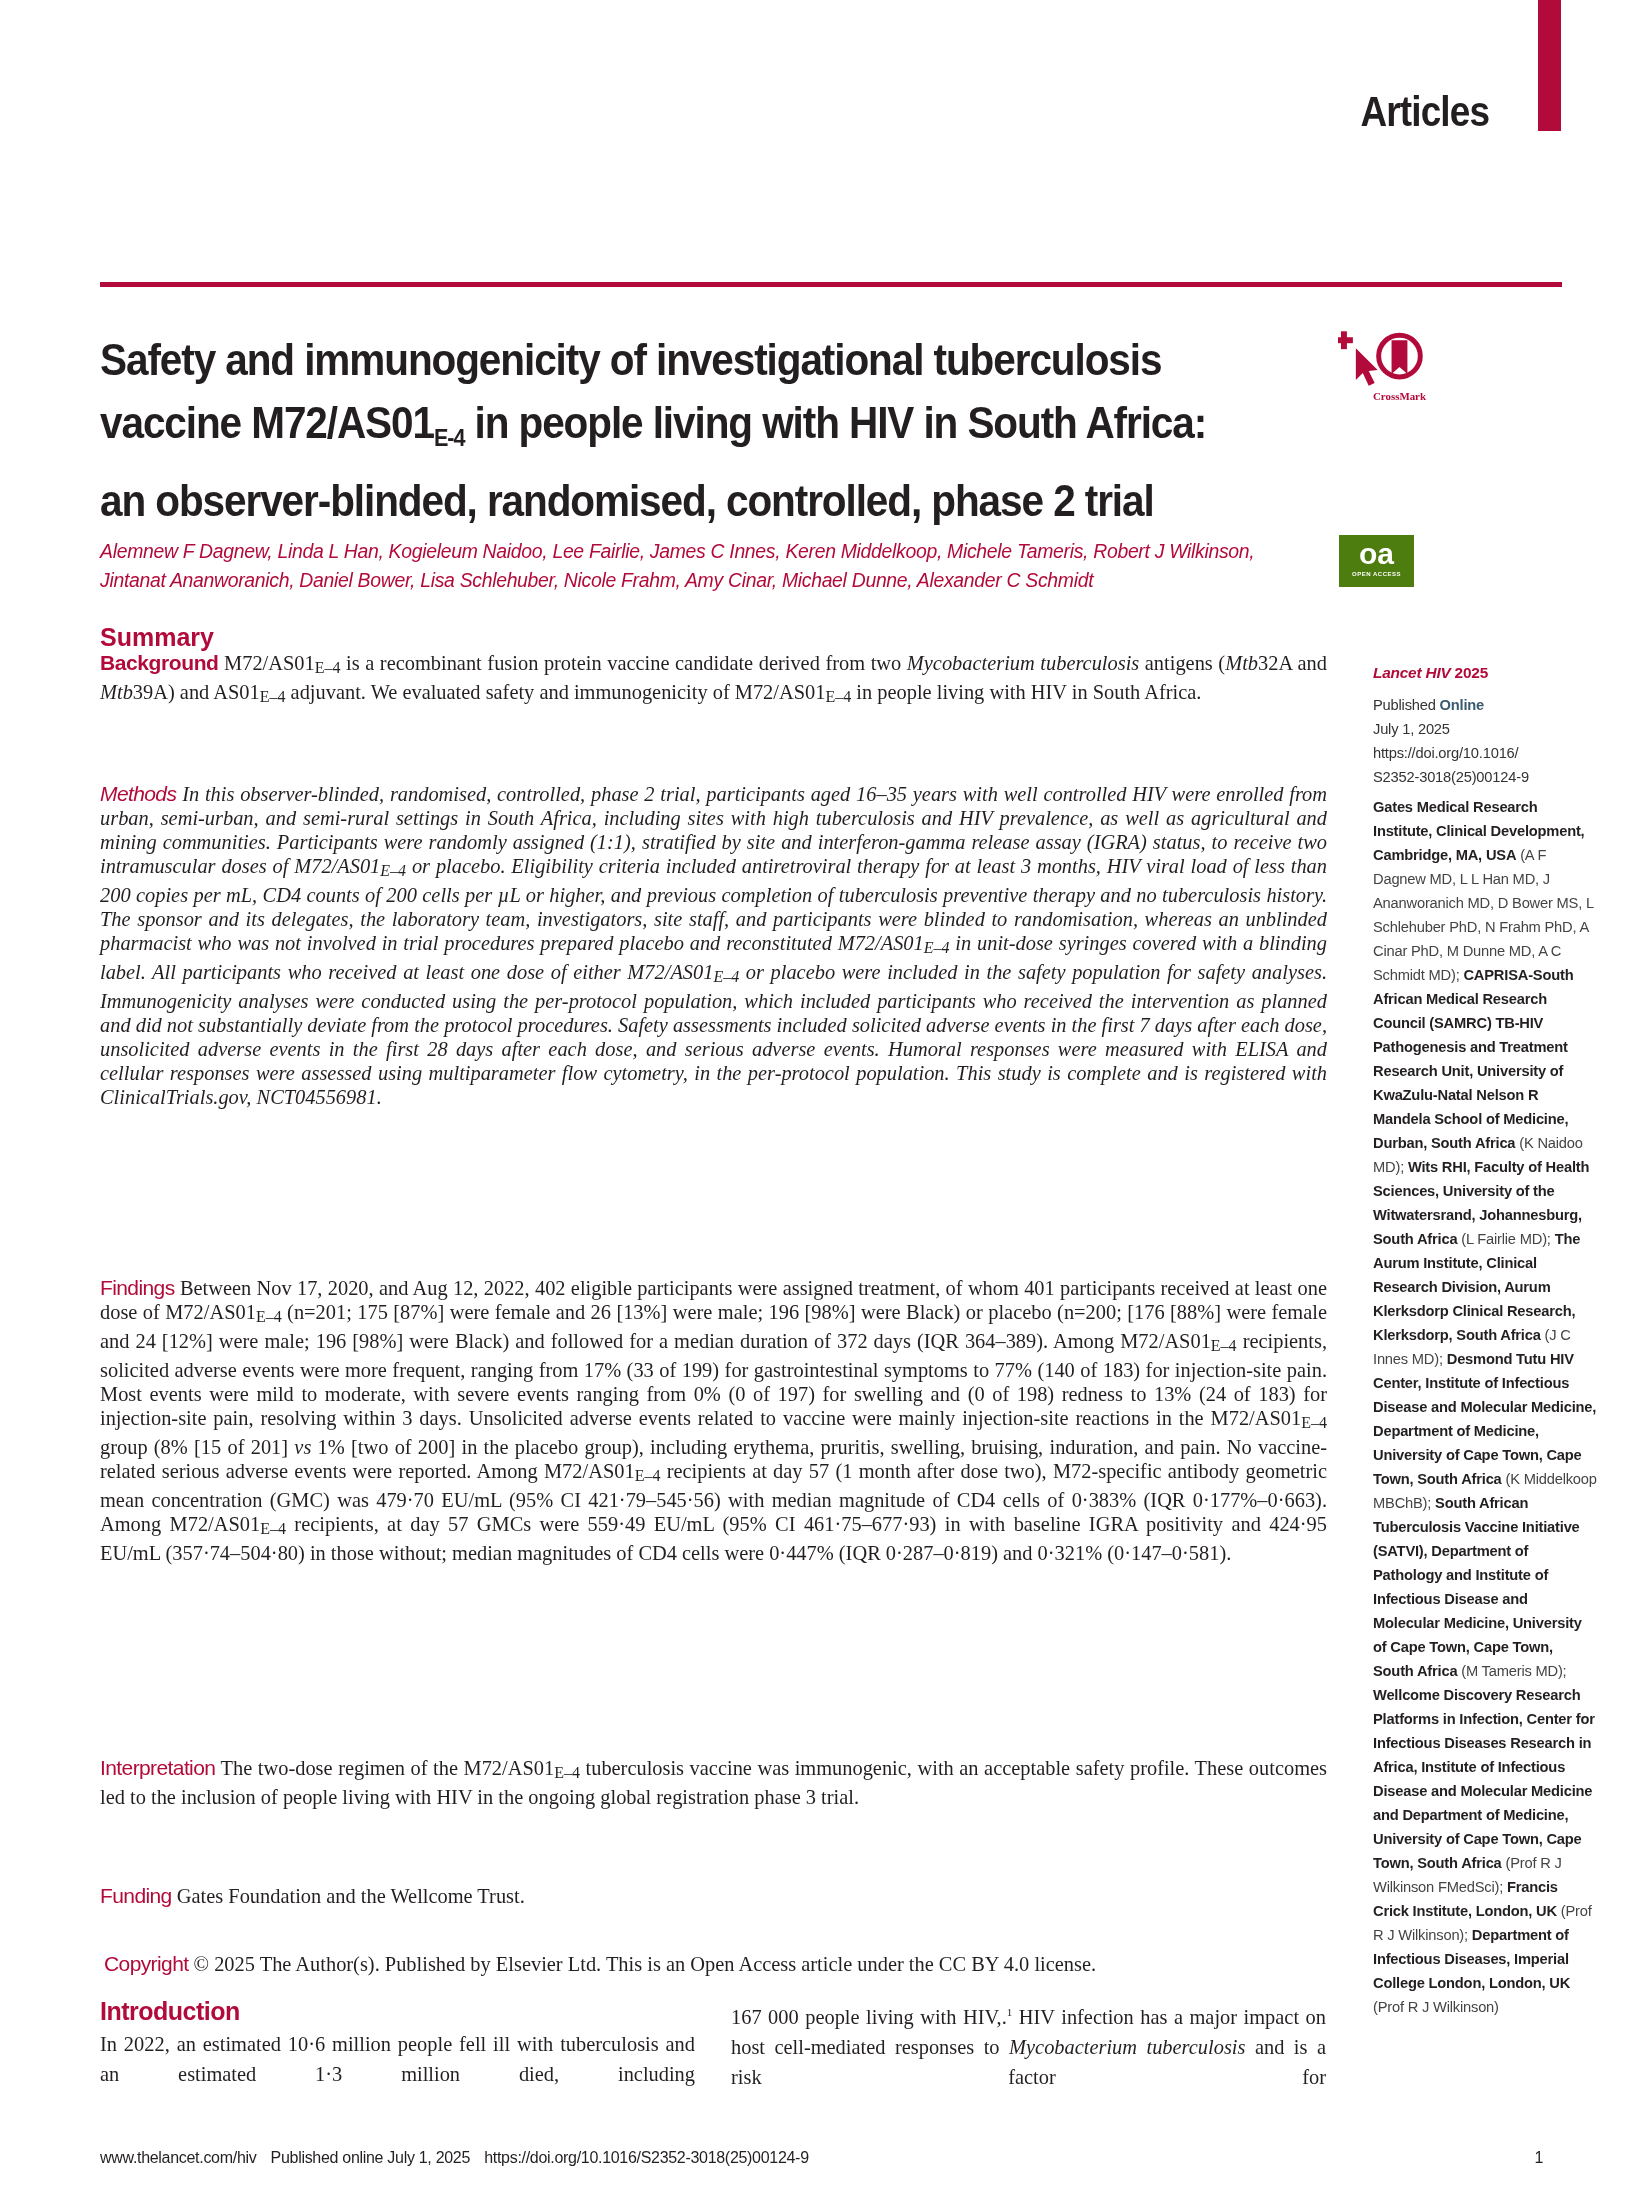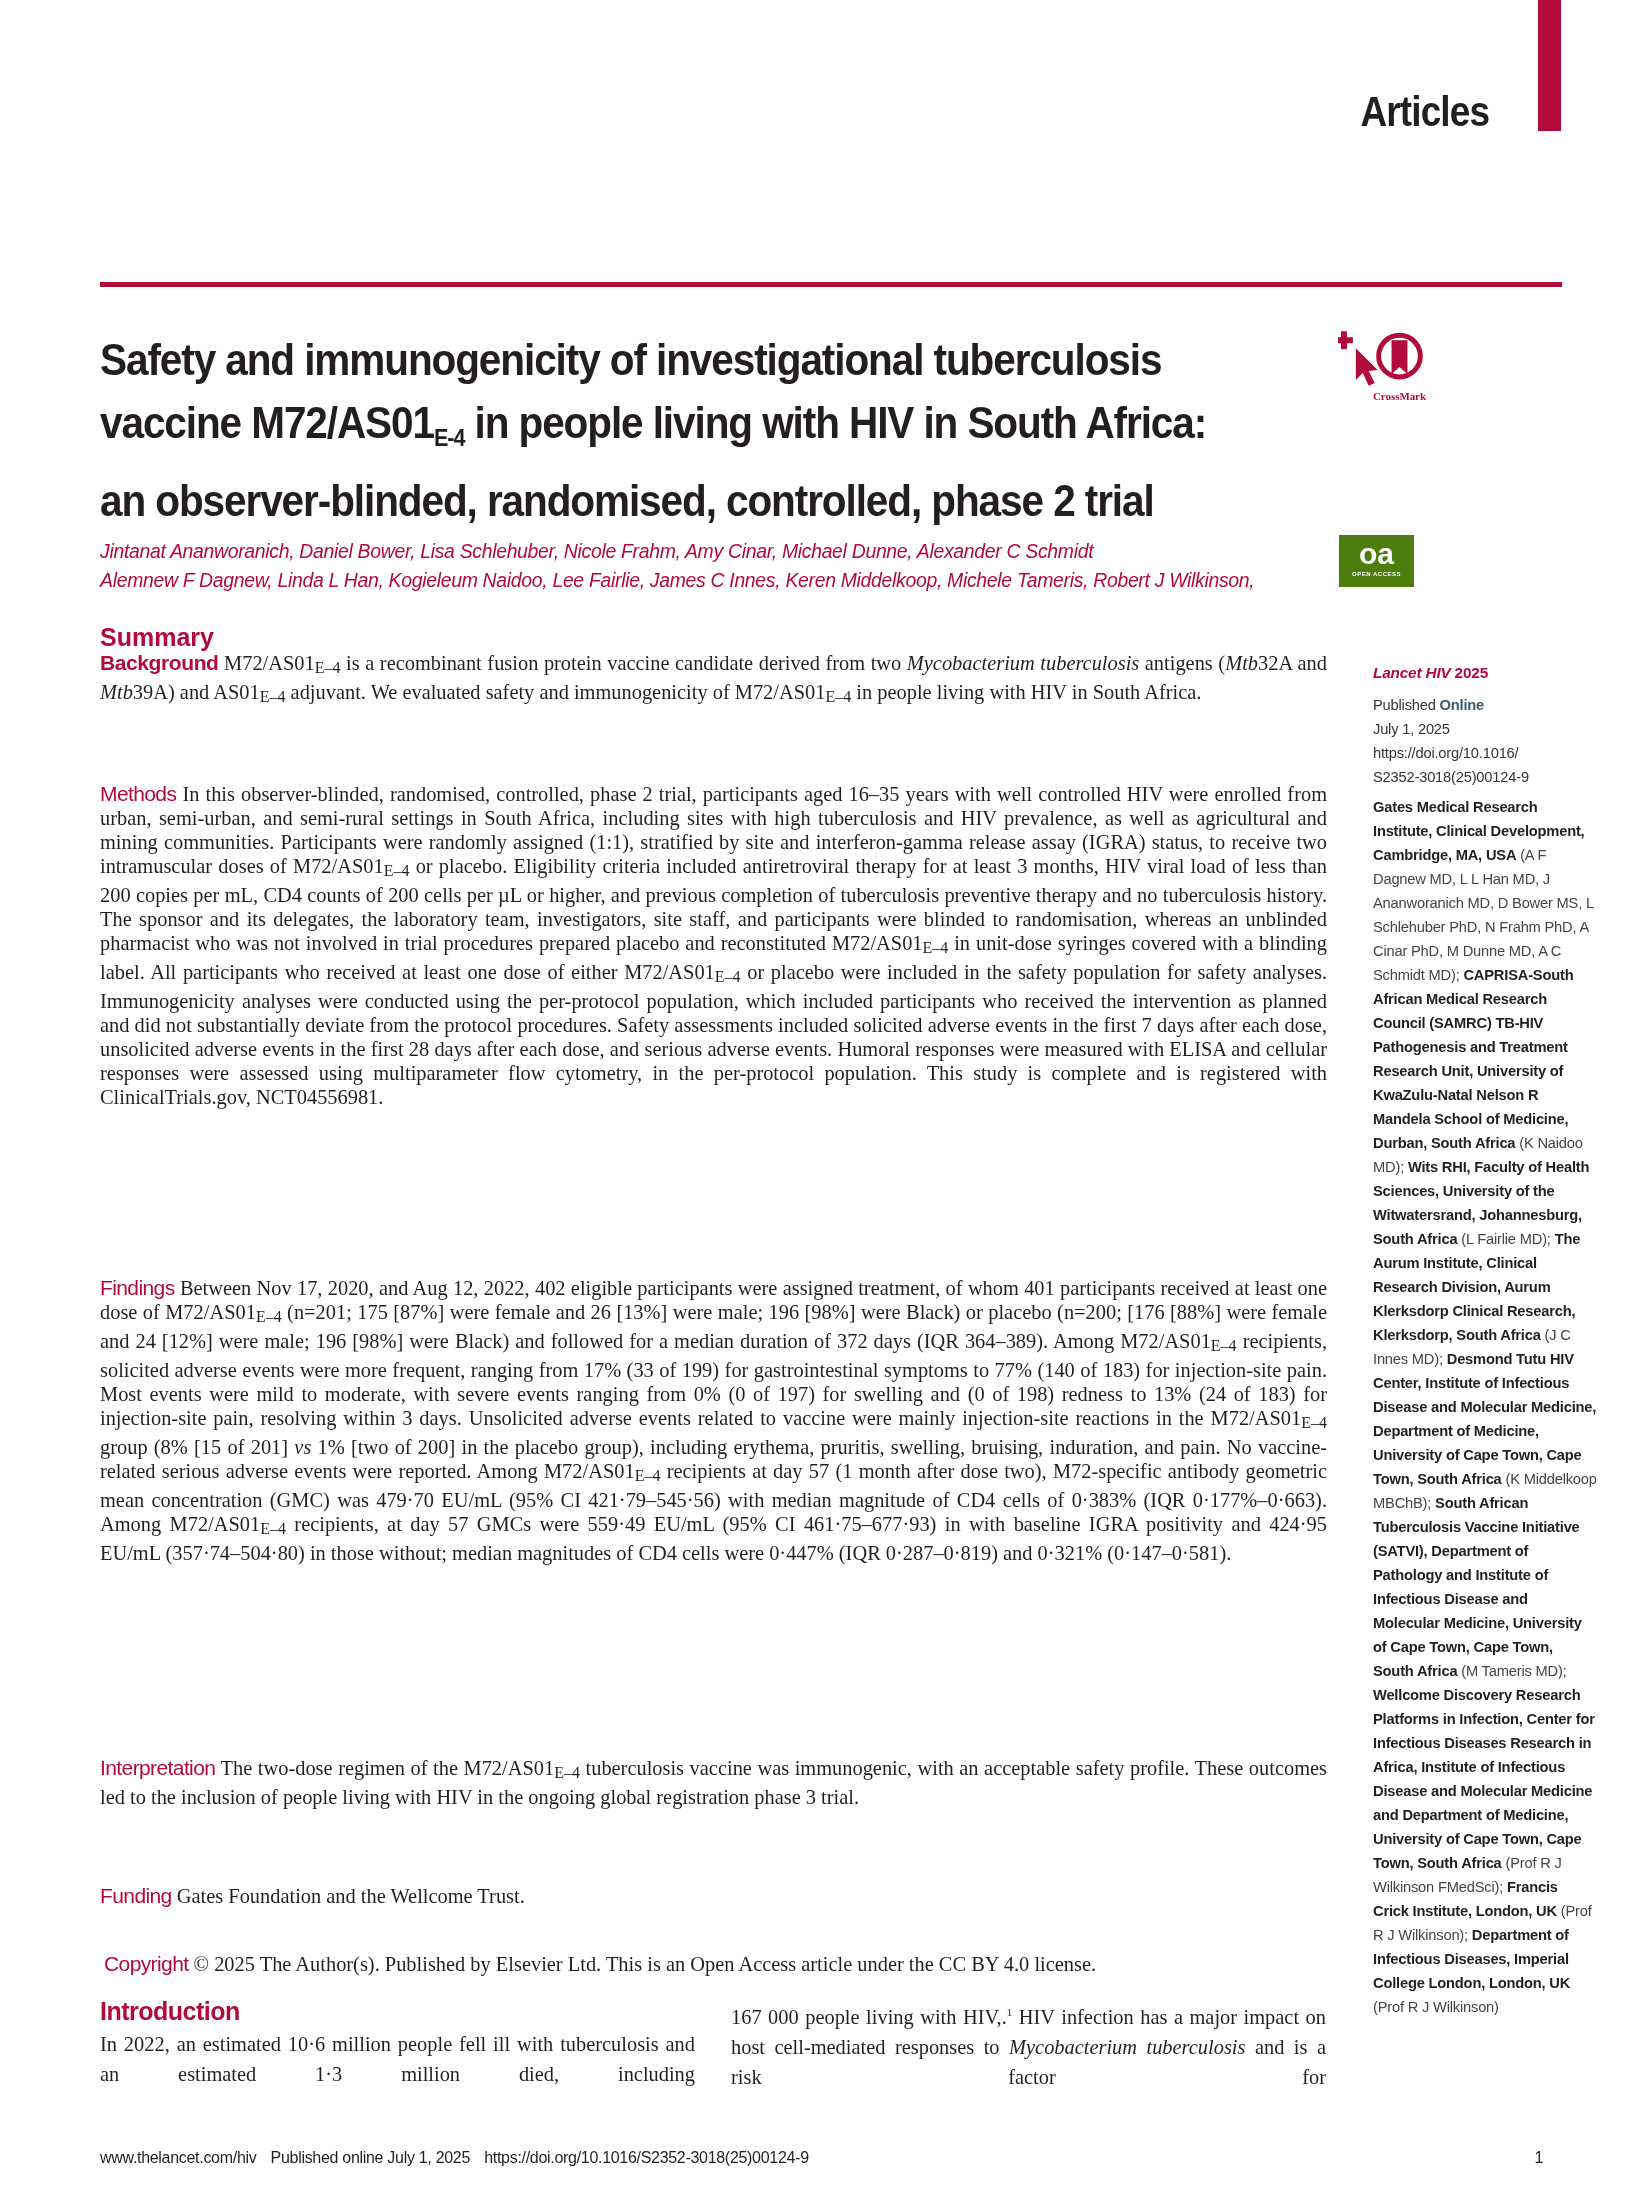--- a/index.html
+++ b/index.html
@@ -74,31 +74,31 @@
     <text x="62" y="72" font-size="11" font-weight="bold" fill="#b20a3a" text-anchor="middle" font-family="Liberation Serif, serif">CrossMark</text>
   </svg>
 </div>
 
 <div id="oa-badge" class="sans">
   <span class="oa">oa</span>
   <span class="open">OPEN ACCESS</span>
 </div>
 
 <div id="authors" class="sans">
+  <div>Alemnew F Dagnew, Linda L Han, Kogieleum Naidoo, Lee Fairlie, James C Innes, Keren Middelkoop, Michele Tameris, Robert J Wilkinson,</div>
   <div>Jintanat Ananworanich, Daniel Bower, Lisa Schlehuber, Nicole Frahm, Amy Cinar, Michael Dunne, Alexander C Schmidt</div>
-  <div>Alemnew F Dagnew, Linda L Han, Kogieleum Naidoo, Lee Fairlie, James C Innes, Keren Middelkoop, Michele Tameris, Robert J Wilkinson,</div>
 </div>
 
 <div id="summary-heading" class="sans">Summary</div>
 
 <p id="bg" class="abstract serif" style="margin:0;">
   <span class="label" style="font-weight:bold;letter-spacing:-0.4px;">Background</span><span> M72/AS01</span><sub>E–4</sub><span> is a recombinant fusion protein vaccine candidate derived from two </span><i>Mycobacterium tuberculosis</i><span> antigens (</span><i>Mtb</i><span>32A and </span><i>Mtb</i><span>39A) and AS01</span><sub>E–4</sub><span> adjuvant. We evaluated safety and immunogenicity of M72/AS01</span><sub>E–4</sub><span> in people living with HIV in South Africa.</span>
 </p>
 
-<p id="methods" class="abstract serif" style="margin:0;">
+<p id="methods" class="abstract serif" style="margin:0;font-style:italic;">
   <span class="label">Methods</span><span> In this observer-blinded, randomised, controlled, phase 2 trial, participants aged 16–35 years with well controlled HIV were enrolled from urban, semi-urban, and semi-rural settings in South Africa, including sites with high tuberculosis and HIV prevalence, as well as agricultural and mining communities. Participants were randomly assigned (1:1), stratified by site and interferon-gamma release assay (IGRA) status, to receive two intramuscular doses of M72/AS01</span><sub>E–4</sub><span> or placebo. Eligibility criteria included antiretroviral therapy for at least 3 months, HIV viral load of less than 200 copies per mL, CD4 counts of 200 cells per µL or higher, and previous completion of tuberculosis preventive therapy and no tuberculosis history. The sponsor and its delegates, the laboratory team, investigators, site staff, and participants were blinded to randomisation, whereas an unblinded pharmacist who was not involved in trial procedures prepared placebo and reconstituted M72/AS01</span><sub>E–4</sub><span> in unit-dose syringes covered with a blinding label. All participants who received at least one dose of either M72/AS01</span><sub>E–4</sub><span> or placebo were included in the safety population for safety analyses. Immunogenicity analyses were conducted using the per-protocol population, which included participants who received the intervention as planned and did not substantially deviate from the protocol procedures. Safety assessments included solicited adverse events in the first 7 days after each dose, unsolicited adverse events in the first 28 days after each dose, and serious adverse events. Humoral responses were measured with ELISA and cellular responses were assessed using multiparameter flow cytometry, in the per-protocol population. This study is complete and is registered with ClinicalTrials.gov, NCT04556981.</span>
 </p>
 
 <p id="findings" class="abstract serif" style="margin:0;">
   <span class="label">Findings</span><span> Between Nov 17, 2020, and Aug 12, 2022, 402 eligible participants were assigned treatment, of whom 401 participants received at least one dose of M72/AS01</span><sub>E–4</sub><span> (n=201; 175 [87%] were female and 26 [13%] were male; 196 [98%] were Black) or placebo (n=200; [176 [88%] were female and 24 [12%] were male; 196 [98%] were Black) and followed for a median duration of 372 days (IQR 364–389). Among M72/AS01</span><sub>E–4</sub><span> recipients, solicited adverse events were more frequent, ranging from 17% (33 of 199) for gastrointestinal symptoms to 77% (140 of 183) for injection-site pain. Most events were mild to moderate, with severe events ranging from 0% (0 of 197) for swelling and (0 of 198) redness to 13% (24 of 183) for injection-site pain, resolving within 3 days. Unsolicited adverse events related to vaccine were mainly injection-site reactions in the M72/AS01</span><sub>E–4</sub><span> group (8% [15 of 201] </span><i>vs</i><span> 1% [two of 200] in the placebo group), including erythema, pruritis, swelling, bruising, induration, and pain. No vaccine-related serious adverse events were reported. Among M72/AS01</span><sub>E–4</sub><span> recipients at day 57 (1 month after dose two), M72-specific antibody geometric mean concentration (GMC) was 479·70 EU/mL (95% CI 421·79–545·56) with median magnitude of CD4 cells of 0·383% (IQR 0·177%–0·663). Among M72/AS01</span><sub>E–4</sub><span> recipients, at day 57 GMCs were 559·49 EU/mL (95% CI 461·75–677·93) in with baseline IGRA positivity and 424·95 EU/mL (357·74–504·80) in those without; median magnitudes of CD4 cells were 0·447% (IQR 0·287–0·819) and 0·321% (0·147–0·581).</span>
 </p>
 
 <p id="interp" class="abstract serif" style="margin:0;">
   <span class="label">Interpretation</span><span> The two-dose regimen of the M72/AS01</span><sub>E–4</sub><span> tuberculosis vaccine was immunogenic, with an acceptable safety profile. These outcomes led to the inclusion of people living with HIV in the ongoing global registration phase 3 trial.</span>
 </p>

